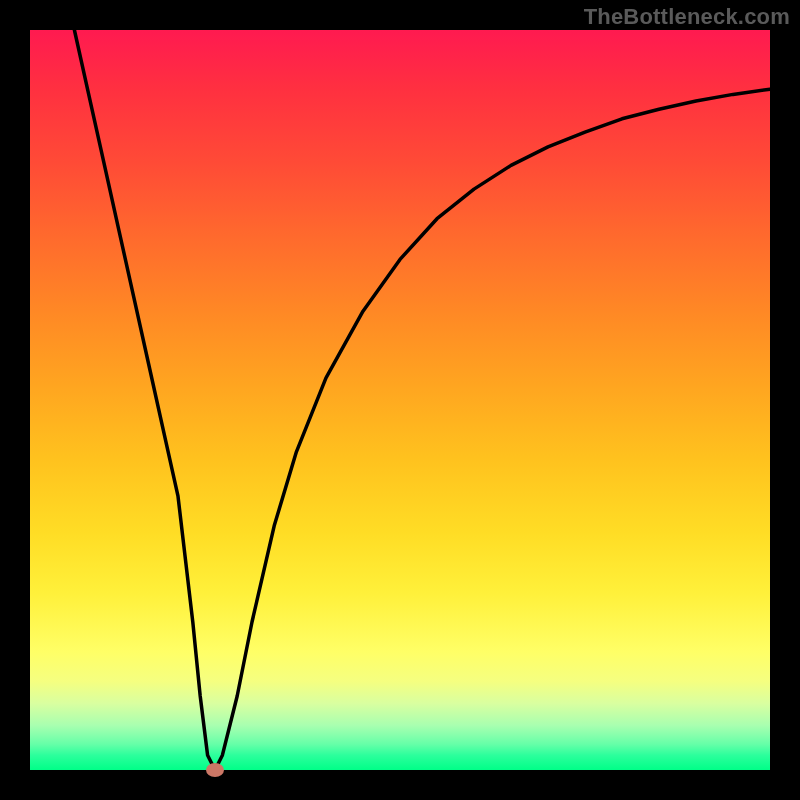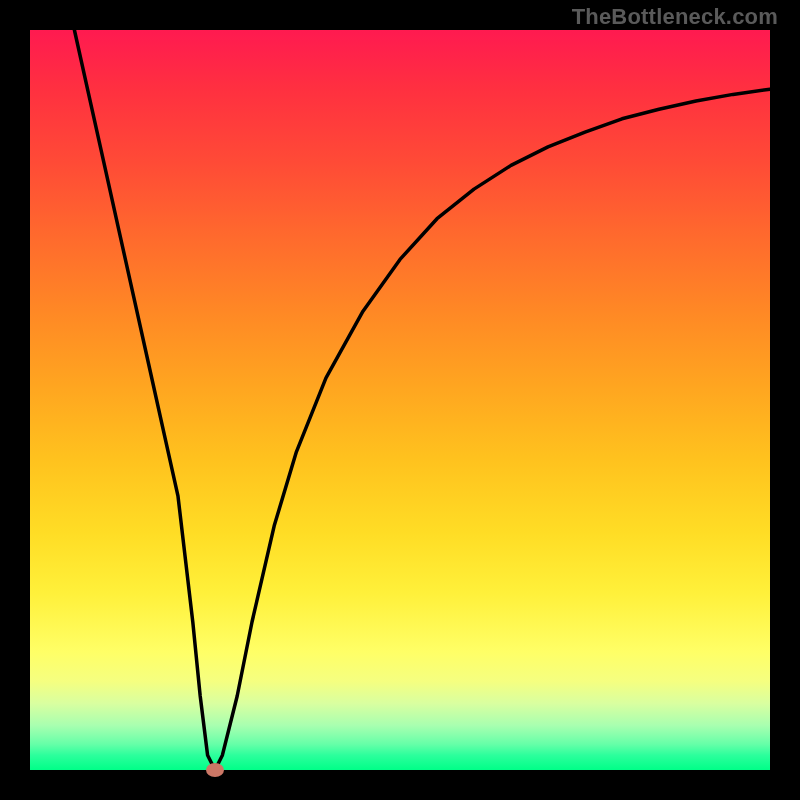--- a/index.html
+++ b/index.html
@@ -42,21 +42,21 @@
     );
   }
   .svg-layer {
     position: absolute;
     left: 0;
     top: 0;
   }
   .watermark {
     position: absolute;
     top: 4px;
-    right: 22px;
+    right: 10px;
     font-size: 22px;
     font-weight: 600;
     color: #5a5a5a;
     letter-spacing: 0.2px;
   }
   .marker {
     position: absolute;
     width: 18px;
     height: 14px;
     border-radius: 50%;

